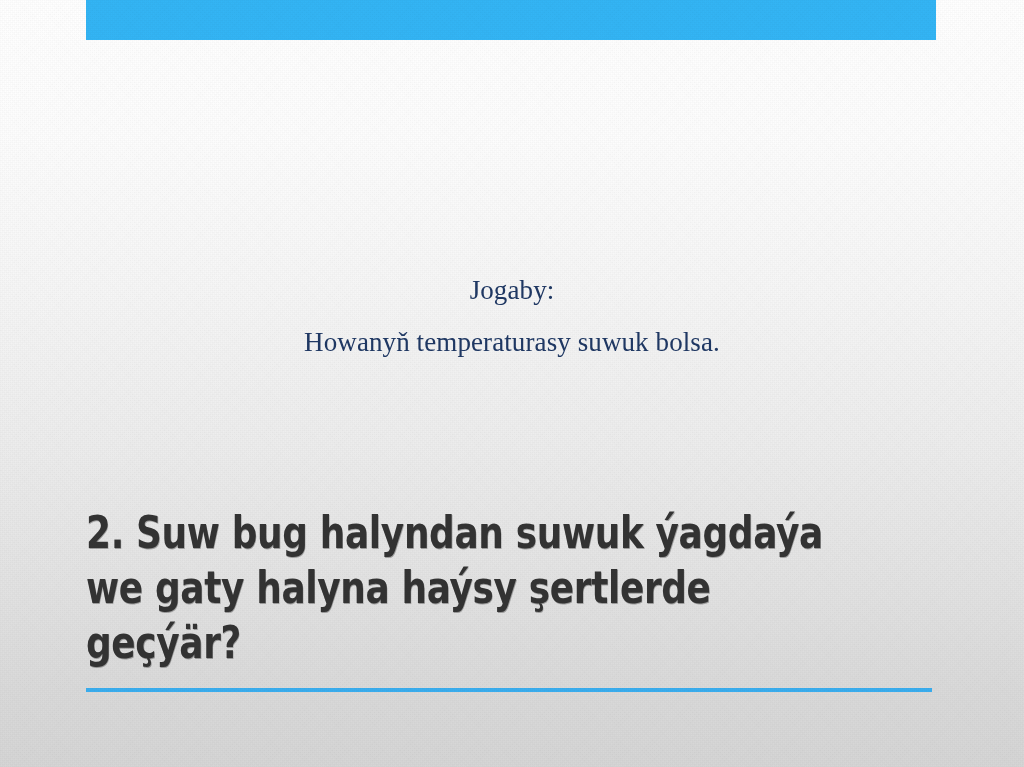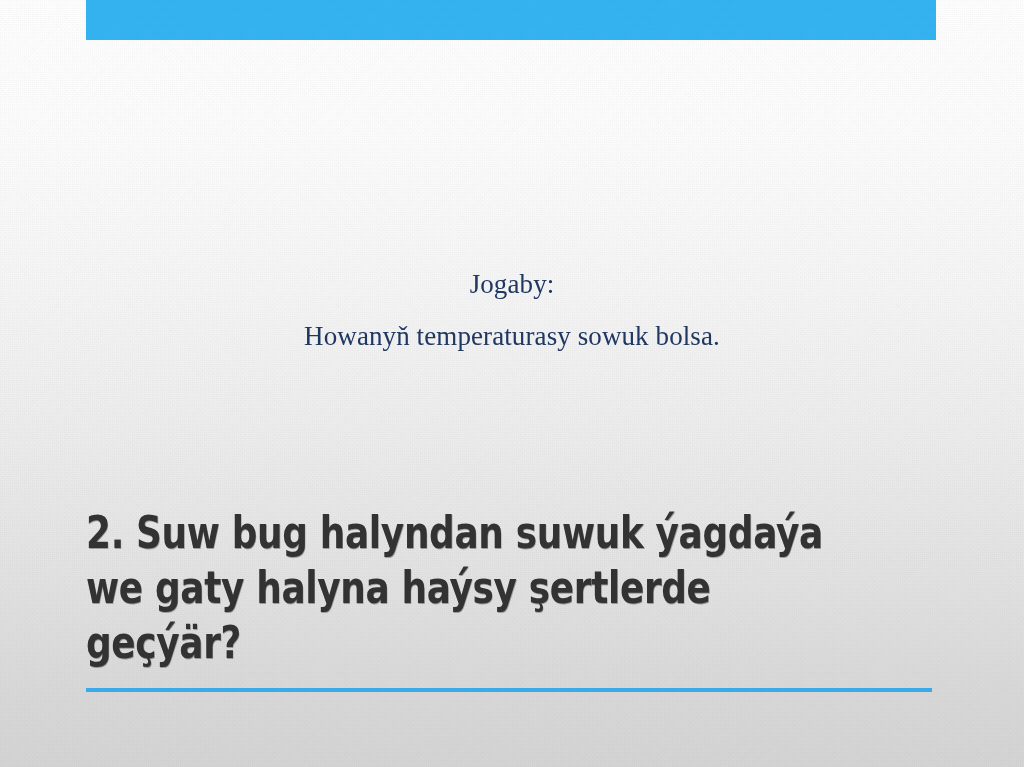--- a/index.html
+++ b/index.html
@@ -58,21 +58,21 @@
     top: 0;
     width: 850px;
     height: 40px;
     background: #33b5f5;
   }
 
   
   #answer-block {
     position: absolute;
     left: 0;
-    top: 258px;
+    top: 264px;
     width: 1024px;
     text-align: center;
     font-family: "Liberation Serif", "DejaVu Serif", serif;
     color: #1f3864;
     font-size: 27px;
     line-height: 1.93;
     letter-spacing: 0.1px;
   }
   #answer-block .ln {
     display: block;
@@ -113,21 +113,21 @@
 </style>
 </head>
 <body>
 
 <div id="slide">
 
   <div id="top-bar"></div>
 
   <div id="answer-block">
     <span class="ln">Jogaby:</span>
-    <span class="ln">Howanyň temperaturasy sowuk bolsa.</span>
+    <span class="ln">Howanyň temperaturasy suwuk bolsa.</span>
   </div>
 
   <div id="heading">
     <span class="hl">2. Suw bug halyndan suwuk ýagdaýa</span>
     <span class="hl">we gaty halyna haýsy şertlerde</span>
     <span class="hl">geçýär?</span>
   </div>
 
   <div id="bottom-rule"></div>
 

